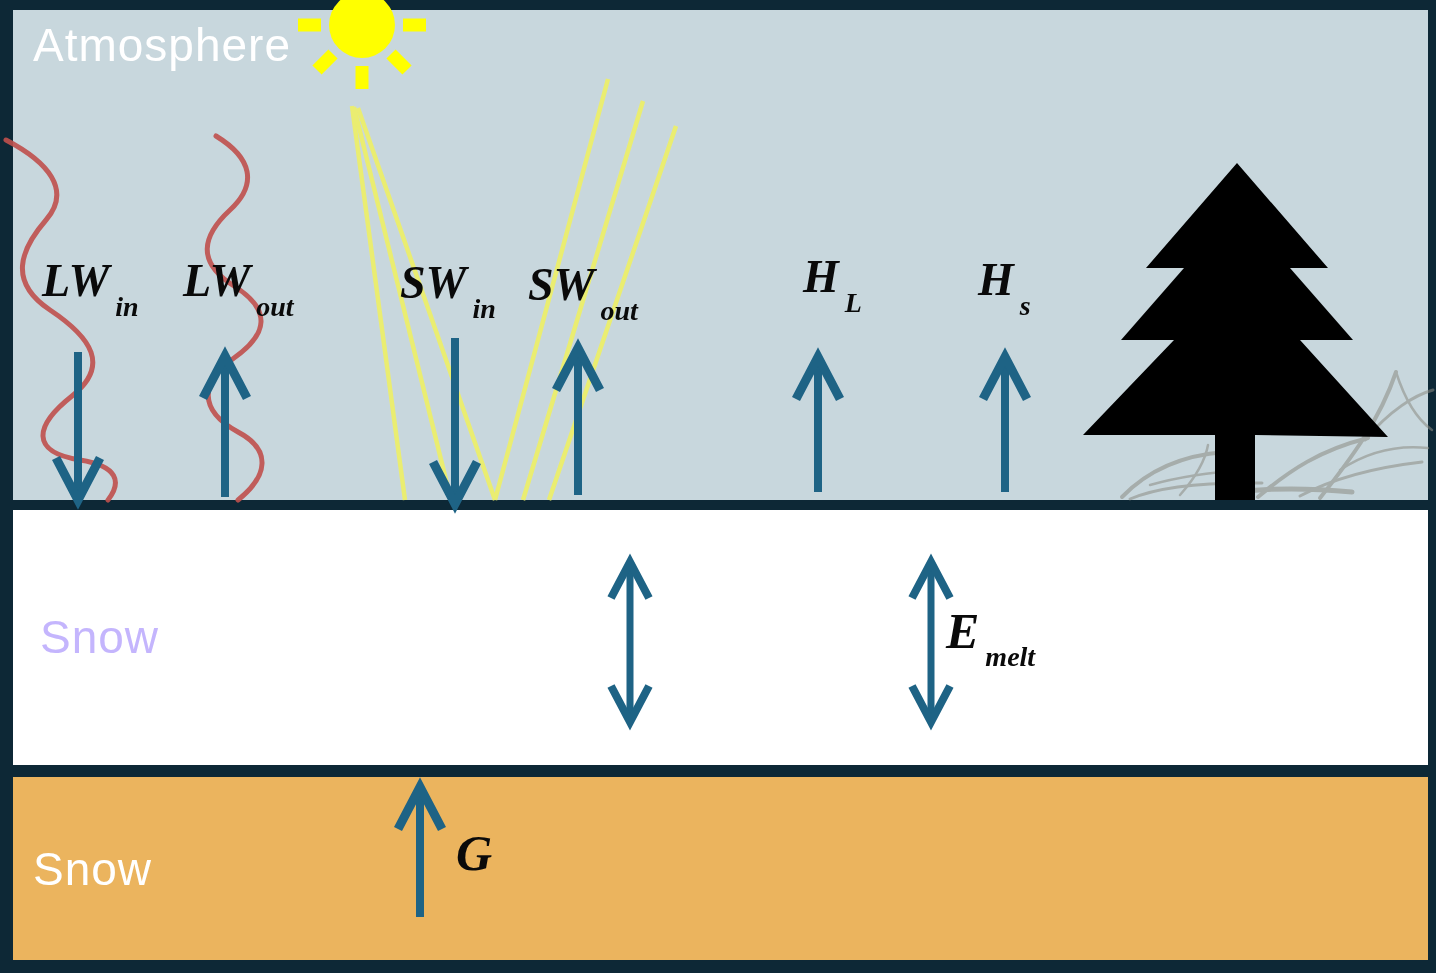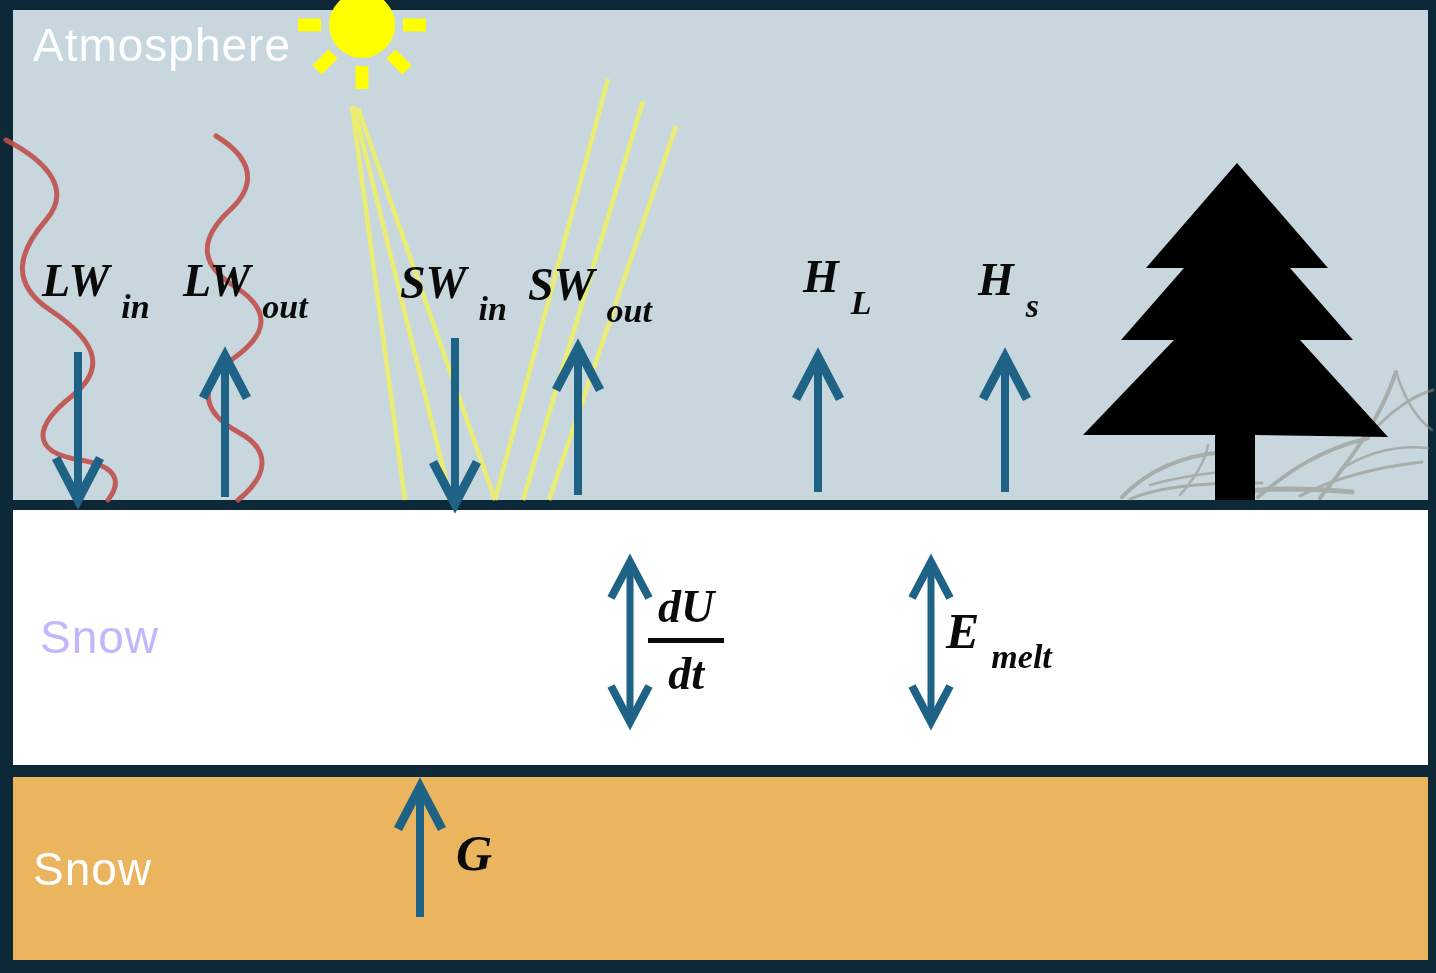--- a/index.html
+++ b/index.html
@@ -16,21 +16,21 @@
 
   .region-label{position:absolute;font-size:46px;line-height:1;letter-spacing:1px;}
   .region-label.light{color:#ffffff;}
   .region-label.dark{color:#c4b5fd;margin-left:7px;}
 
   .flux-label{
     position:absolute;display:flex;align-items:center;line-height:1;
     font-family:"Liberation Serif",serif;font-weight:bold;font-style:italic;
     font-size:46px;color:#0a0a0a;white-space:nowrap;
   }
-  .flux-label .sub{font-size:34px;margin-left:12px;transform:translateY(26px);}
+  .flux-label .sub{font-size:28px;margin-left:6px;transform:translateY(26px);}
   .flux-label.big{font-size:50px;}
 
   .fraction{
     position:absolute;text-align:center;line-height:1;
     font-family:"Liberation Serif",serif;font-weight:bold;font-style:italic;
     font-size:46px;color:#0a0a0a;
   }
   .fraction .num{padding:0 10px 8px 10px;border-bottom:5px solid #0a0a0a;}
   .fraction .den{padding-top:8px;}
 </style>
@@ -165,24 +165,20 @@
   </div>
   <div class="flux-label" style="left:803px;top:254px">
     <span>H</span>
       <span class="sub">L</span>
   </div>
   <div class="flux-label" style="left:978px;top:257px">
     <span>H</span>
       <span class="sub">s</span>
   </div>
 
-  <div class="fraction" style="left:648px;top:584px">
-    <div class="num">dU</div>
-    <div class="den">dt</div>
-  </div>
 
   <div class="flux-label big" style="left:946px;top:606px">
     <span>E</span>
       <span class="sub">melt</span>
   </div>
 
   <div class="flux-label big" style="left:456px;top:828px">
     <span>G</span>
   </div>
 

